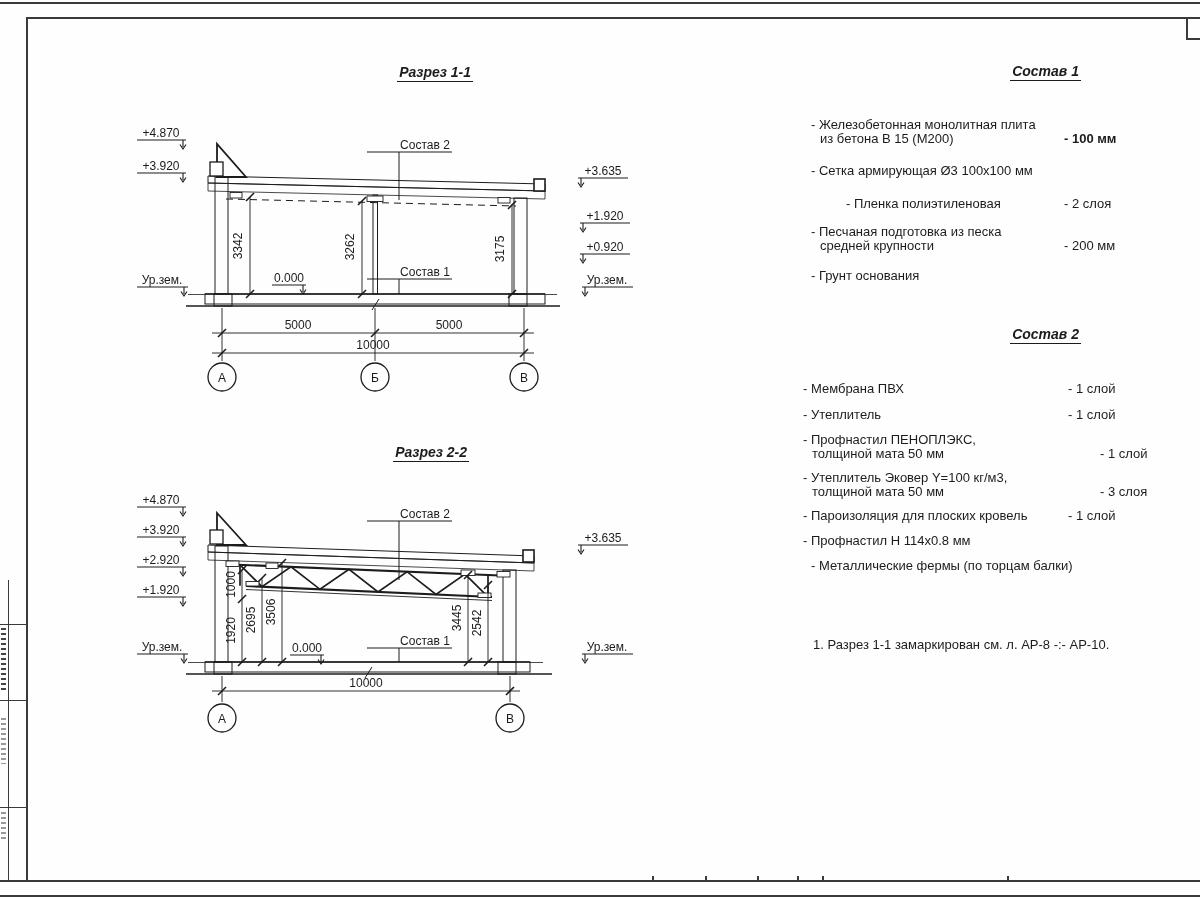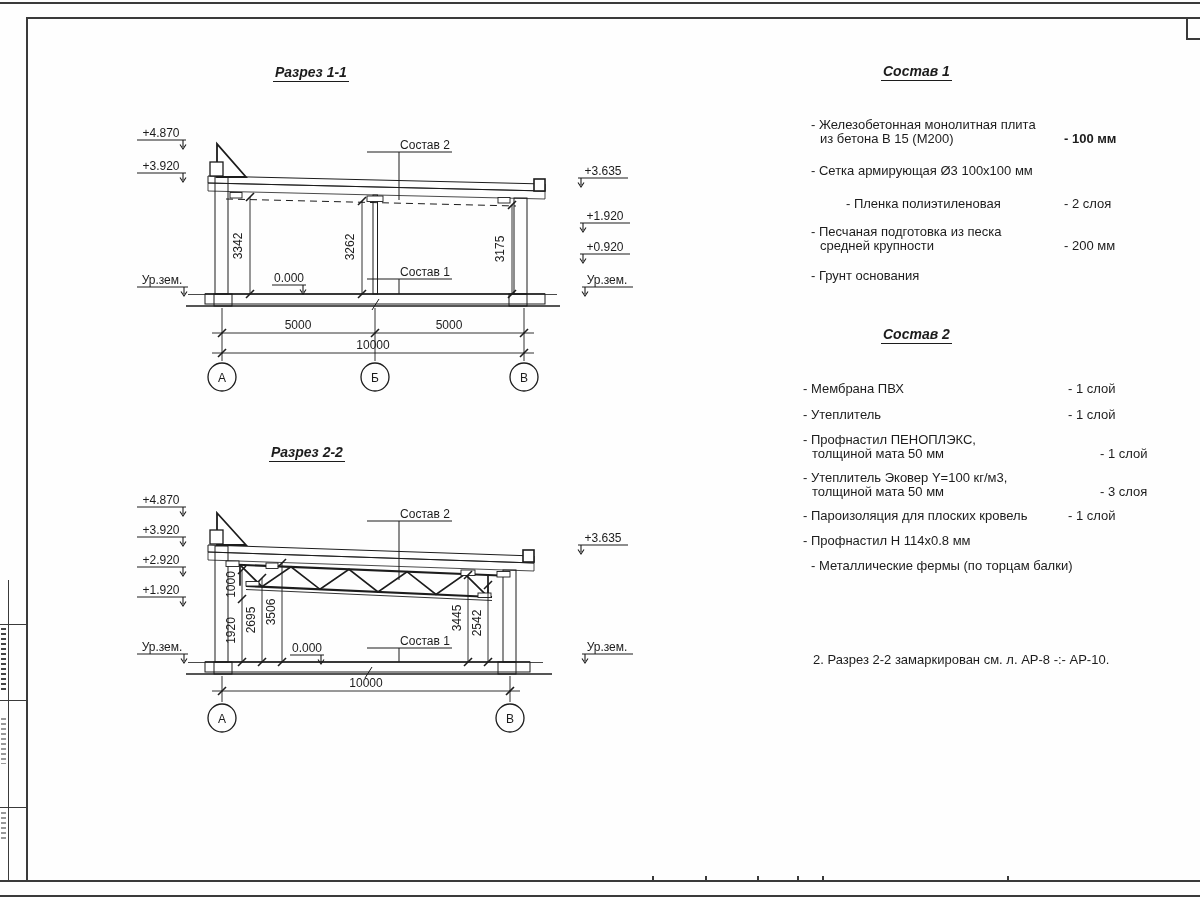--- a/index.html
+++ b/index.html
@@ -3,21 +3,21 @@
 <meta charset="utf-8">
 <style>
   html,body{margin:0;padding:0;background:#fff;}
   .sheet{position:relative;width:1200px;height:900px;background:#fefefe;overflow:hidden;
          font-family:"Liberation Sans",sans-serif;color:#1c1c1c;}
   .abs{position:absolute;}
   .hline{position:absolute;background:#3a3a3a;height:1.5px;}
   .vline{position:absolute;background:#3a3a3a;width:1.5px;}
   .stub{position:absolute;background:#3a3a3a;width:1.5px;height:5px;}
   .sliver{position:absolute;width:5px;background:repeating-linear-gradient(180deg,#444 0 2px,transparent 2px 5px);}
-  .dtitle{position:absolute;width:200px;text-align:left;font-size:14px;font-style:italic;font-weight:bold;}
+  .dtitle{position:absolute;width:200px;text-align:right;font-size:14px;font-style:italic;font-weight:bold;}
   .dtitle span{display:inline-block;border-bottom:1.4px solid #1c1c1c;padding:0 2px 1px 2px;}
   .spec-line{position:absolute;font-size:13px;white-space:nowrap;}
   .note{position:absolute;font-size:13px;white-space:nowrap;}
   svg text{font-family:"Liberation Sans",sans-serif;fill:#1c1c1c;font-size:12px;}
   .ln{stroke:#1c1c1c;stroke-width:1;fill:none;}
   .ln13{stroke:#1c1c1c;stroke-width:1.3;fill:none;}
   .ln16{stroke:#1c1c1c;stroke-width:1.7;fill:none;}
   .ln22{stroke:#1c1c1c;stroke-width:2.2;fill:none;}
   .thin{stroke:#1c1c1c;stroke-width:.8;fill:none;}
   .dim{stroke:#1c1c1c;stroke-width:.9;fill:none;}
@@ -343,15 +343,15 @@
     <div class="spec-line" style="left:1100px;top:446px;">- 1 слой</div>
     <div class="spec-line" style="left:803px;top:470px;text-align:right;">- Утеплитель Эковер Y=100 кг/м3,</div>
     <div class="spec-line" style="left:812px;top:484px;">толщиной мата 50 мм</div>
     <div class="spec-line" style="left:1100px;top:484px;">- 3 слоя</div>
     <div class="spec-line" style="left:803px;top:508px;">- Пароизоляция для плоских кровель</div>
     <div class="spec-line" style="left:1068px;top:508px;">- 1 слой</div>
     <div class="spec-line" style="left:803px;top:533px;">- Профнастил Н 114х0.8 мм</div>
     <div class="spec-line" style="left:803px;top:558px;margin-left:8px;">- Металлические фермы (по торцам балки)</div>
   </div>
 
-  <div class="note" style="left:813px;top:652px;">2. Разрез 2-2 замаркирован см. л. АР-8 -:- АР-10.</div>
+  <div class="note" style="left:813px;top:637px;">1. Разрез 1-1 замаркирован см. л. АР-8 -:- АР-10.</div>
 
 </div>
 
 </body></html>

